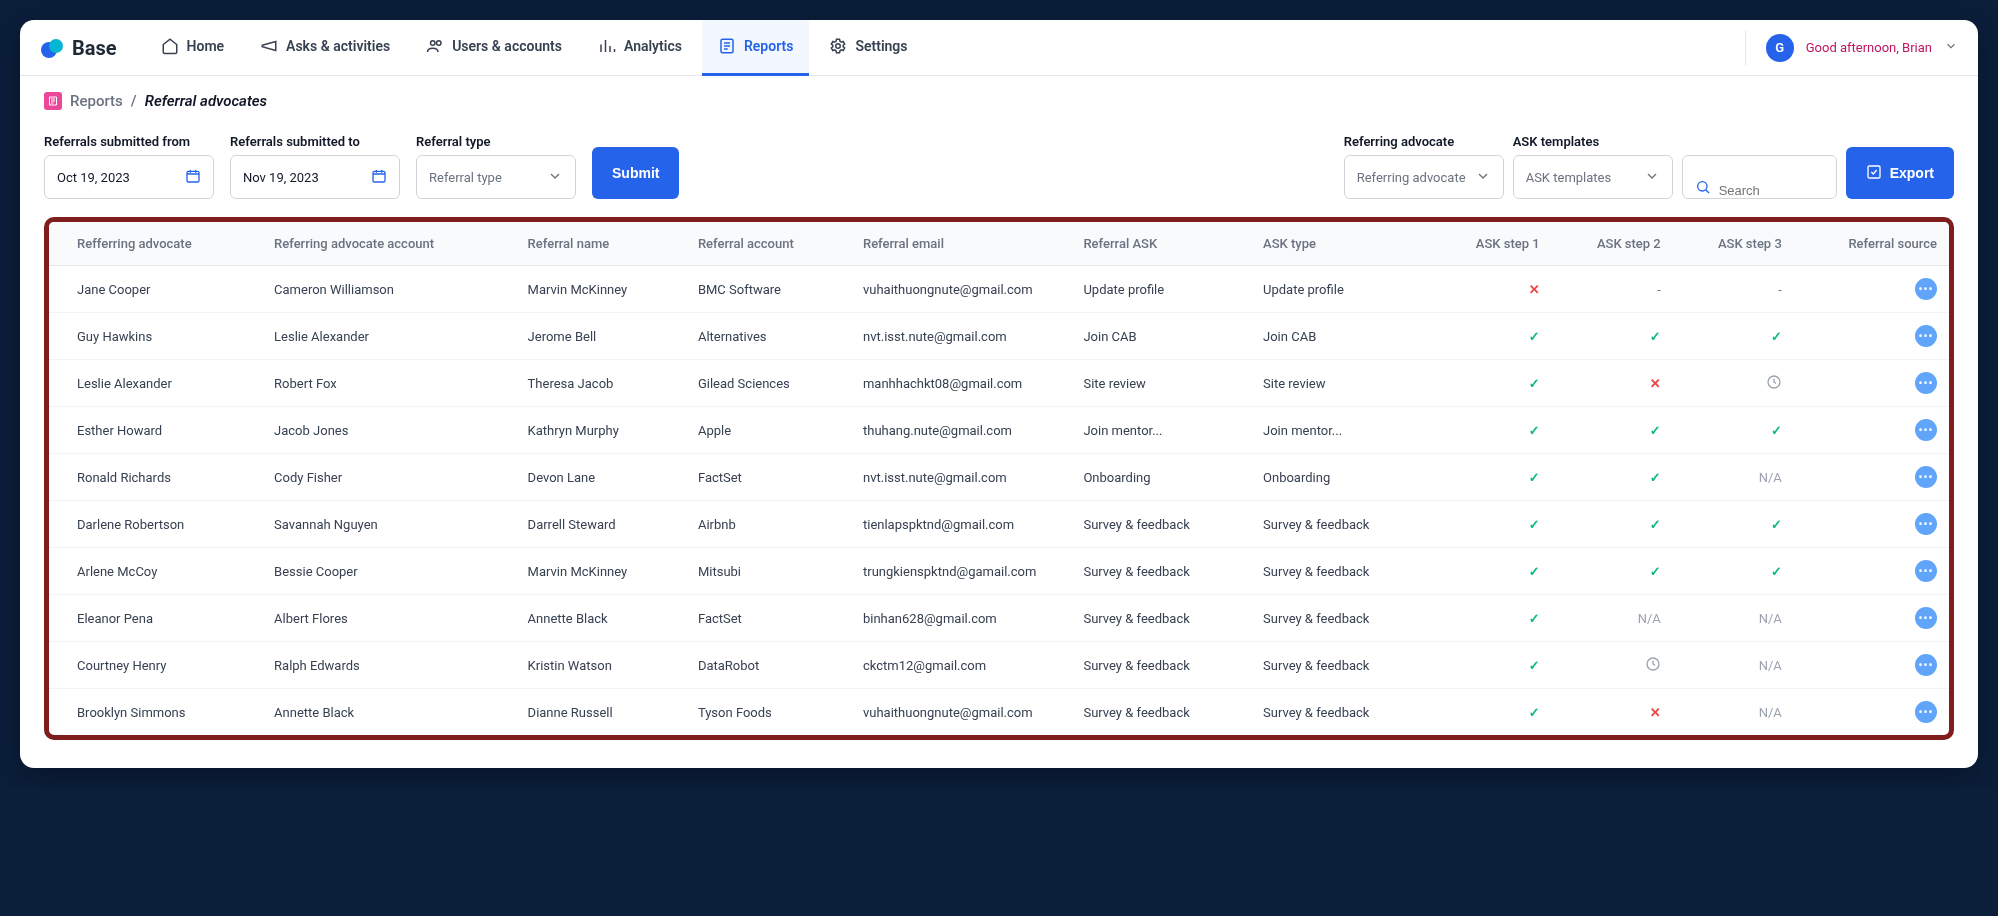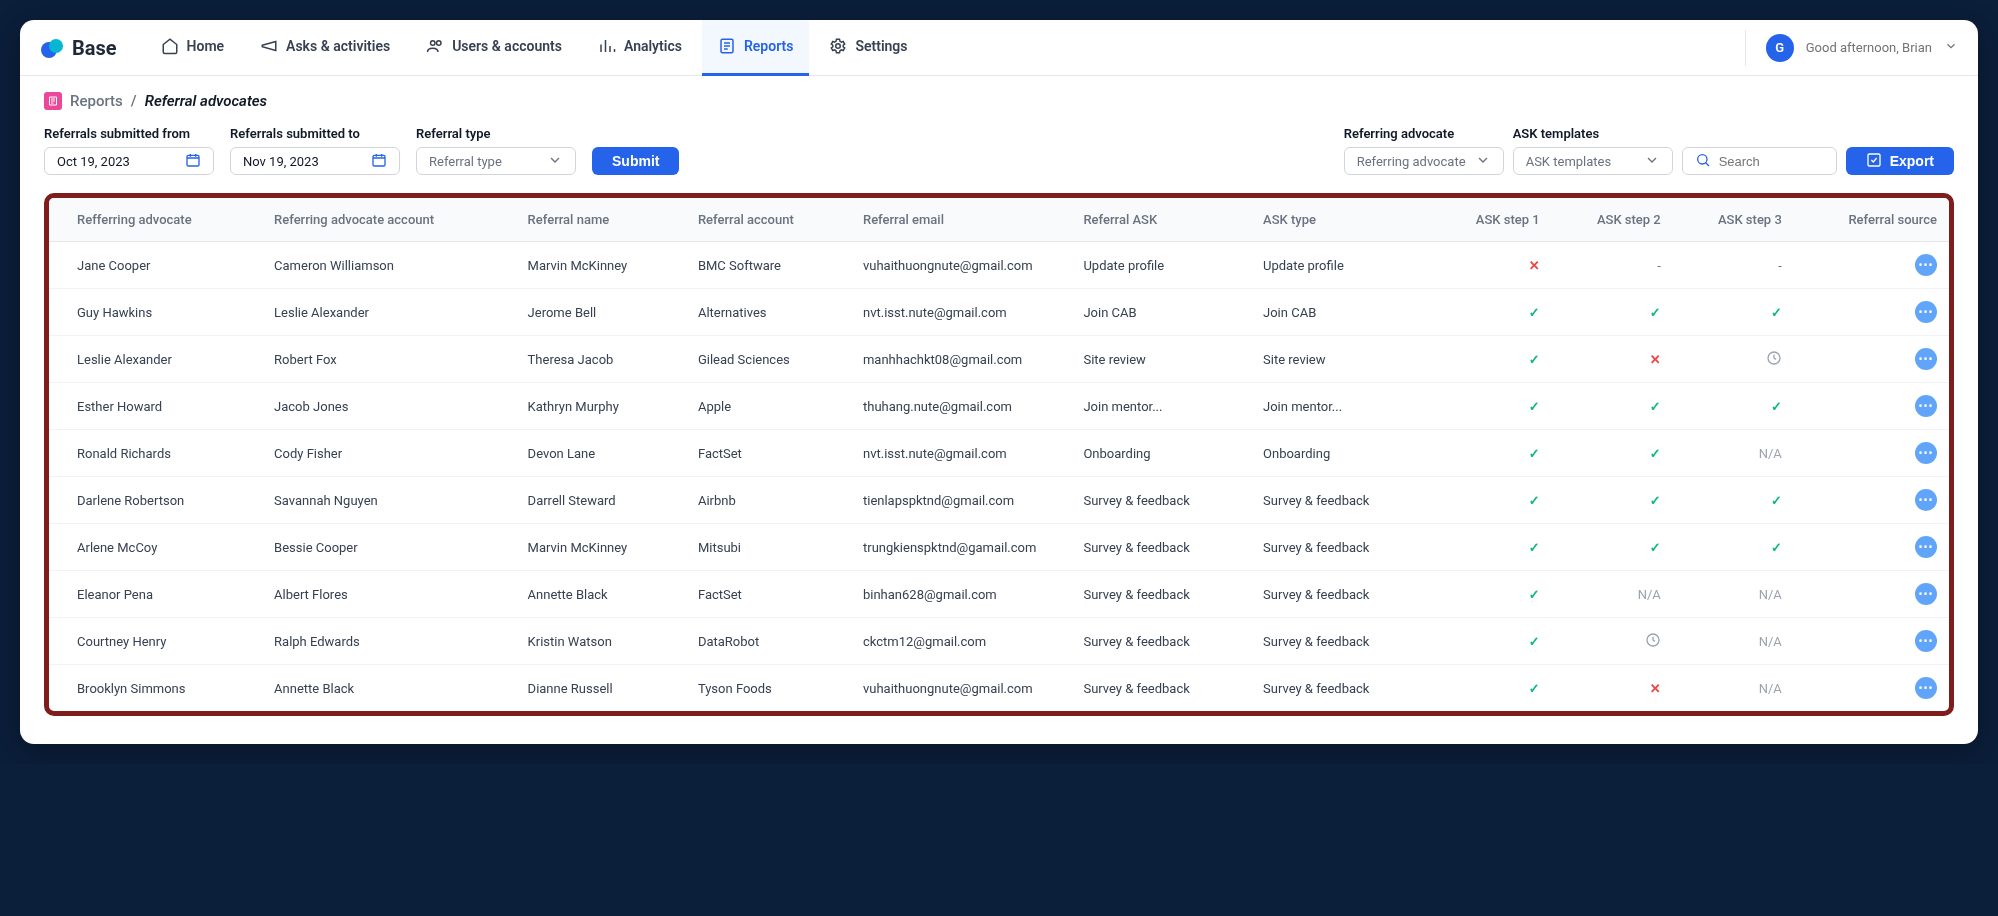--- a/index.html
+++ b/index.html
@@ -66,21 +66,21 @@
   padding-left: 20px;
   border-left: 1px solid #e5e7eb;
   height: 36px;
 }
 .avatar {
   width: 28px; height: 28px; border-radius: 50%;
   background: #2563eb; color: #fff;
   display: flex; align-items: center; justify-content: center;
   font-weight: 600; font-size: 13px;
 }
-.greeting { font-size: 13px; color: #737373; }
+.greeting { font-size: 13px; color: #be185d; }
 .chevron { color: #6b7280; }
 
 .content { padding: 16px 24px 28px; }
 .breadcrumb {
   display: flex; align-items: center; gap: 8px;
   font-size: 15px; font-weight: 600; margin-bottom: 16px;
 }
 .bc-icon {
   width: 18px; height: 18px; background: #ec4899; border-radius: 3px;
   display: inline-flex; align-items: center; justify-content: center;
@@ -88,30 +88,30 @@
 .bc-icon svg { width: 12px; height: 12px; stroke: #fff; fill: none; }
 .bc-parent { color: #6b7280; font-weight: 500; }
 .bc-current { color: #111827; font-style: italic; }
 
 .filters {
   display: flex; gap: 16px; align-items: flex-end; margin-bottom: 18px; flex-wrap: wrap;
 }
 .field { display: flex; flex-direction: column; gap: 6px; }
 .field label { font-size: 13px; font-weight: 600; color: #111827; }
 .date-input, .select-input, .search-input {
-  height: 28px; border: 1px solid #d1d5db; border-radius: 6px;
+  height: 44px; border: 1px solid #d1d5db; border-radius: 6px;
   padding: 0 12px; display: flex; align-items: center; gap: 8px;
   background: #fff; font-size: 13px; color: #6b7280;
 }
 .date-input { width: 170px; justify-content: space-between; color: #111827; }
 .select-input { width: 160px; justify-content: space-between; }
-.search-input { width: 155px; }
+.search-input { width: 155px; align-items: flex-end; }
 .search-input input { border: none; outline: none; width: 100%; font-size: 13px; }
 .btn-primary {
-  height: 28px; padding: 0 20px; background: #2563eb; color: #fff;
+  height: 52px; padding: 0 20px; background: #2563eb; color: #fff;
   border: none; border-radius: 6px; font-weight: 600; cursor: pointer;
   display: flex; align-items: center; gap: 8px; font-size: 14px;
 }
 .filters-right { margin-left: auto; display: flex; gap: 9px; align-items: flex-end; }
 
 .table-wrap {
   border: 5px solid #7f1d1d; border-radius: 10px; overflow: hidden;
 }
 table { width: 100%; border-collapse: collapse; }
 thead { background: #f8fafc; }

